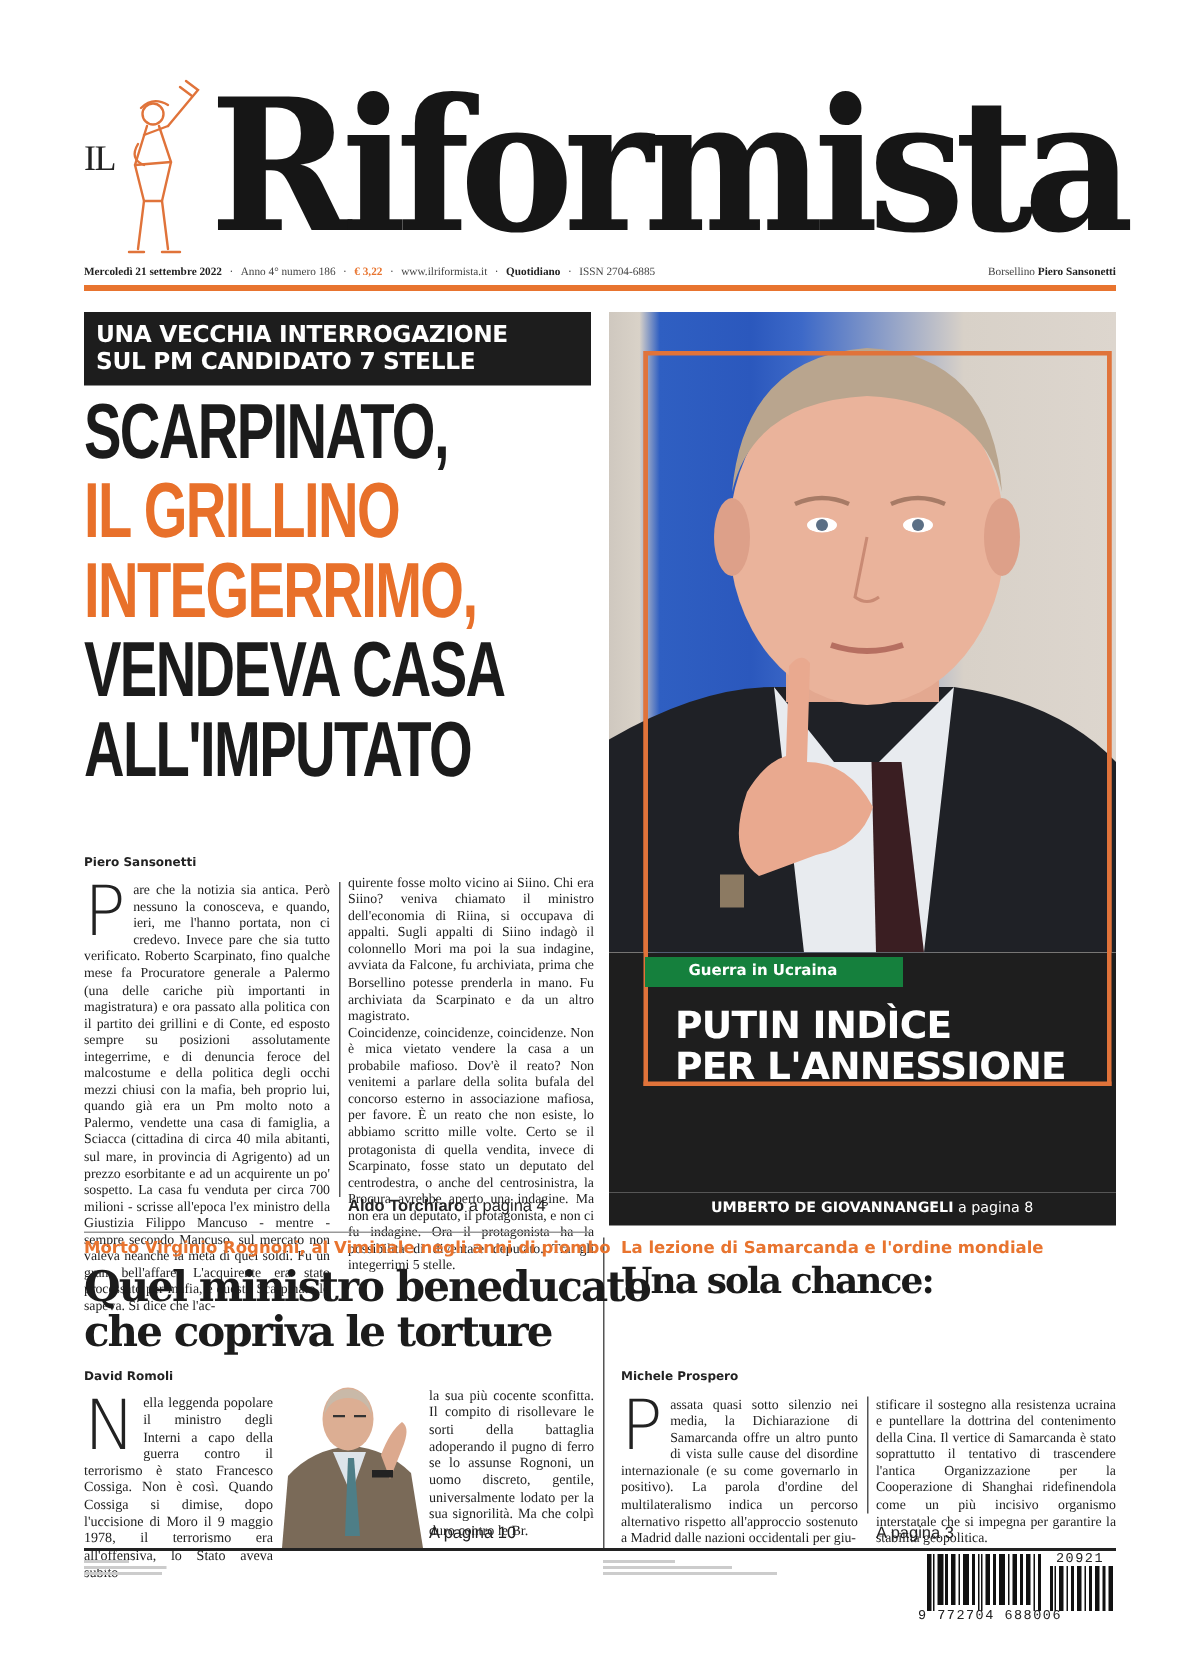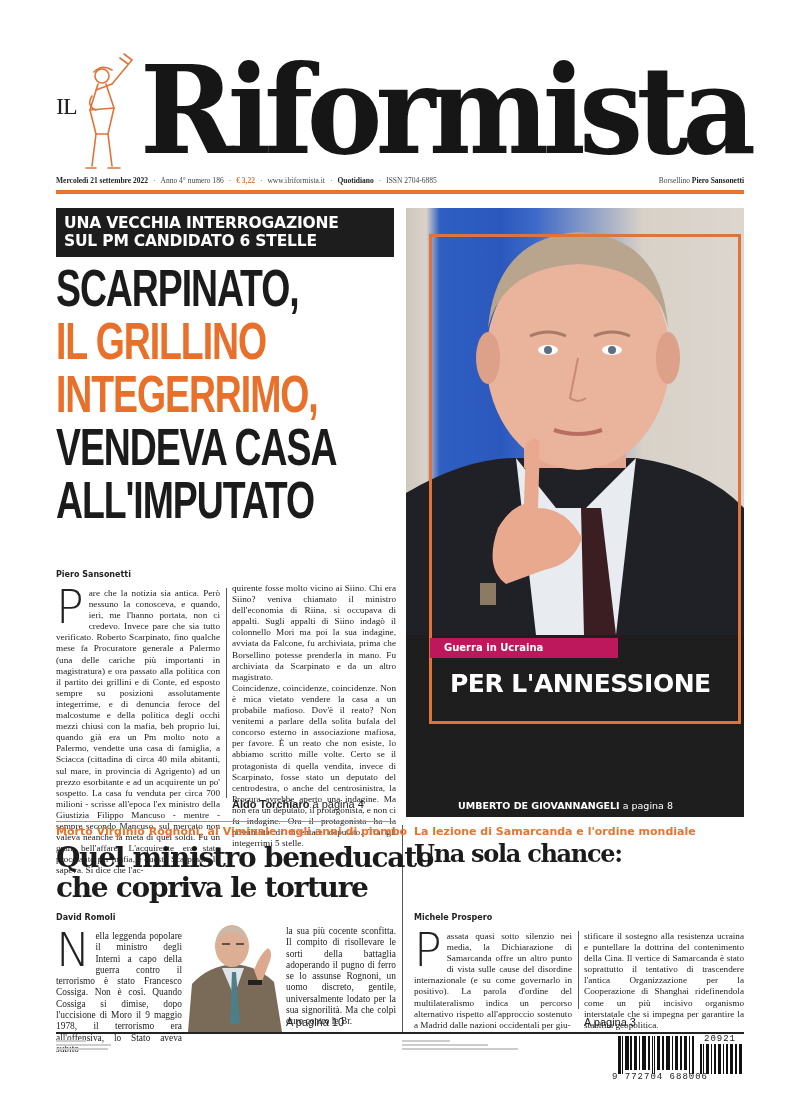--- a/index.html
+++ b/index.html
@@ -24,23 +24,23 @@
   .byline{font-family:"DejaVu Sans",sans-serif;font-weight:bold;font-size:8px;color:#222}
   .body-col{font-family:"Liberation Serif",serif;font-size:9.2px;line-height:11.1px;text-align:justify;color:#222;hyphens:auto}
   .dropcap{float:left;font-family:"DejaVu Sans",sans-serif;font-weight:200;font-size:46px;line-height:38px;margin:0 5px 0 0;color:#222}
   .ref{font-family:"Liberation Sans",sans-serif;font-size:11px;color:#222;text-align:left}
   .ref b{font-weight:bold}
   .vrule{width:1px;background:#555}
   
   .photo{left:406px;top:208px;width:338px;height:427px;overflow:hidden;background:linear-gradient(90deg,#cfc8bf 0%,#d9d2c8 6%,#2f5fc2 10%,#2b58bd 28%,#3d69c8 38%,#d8d1c8 70%,#ddd6ce 100%)}
   .orange-frame{left:429px;top:234px;width:312px;height:490px;border:3px solid #e0733a}
   .dark-panel{left:406px;top:635px;width:338px;height:160px;background:#1e1e1e}
-  .tag{left:430px;top:638px;width:188px;height:20px;background:#be185d;color:#fff;font-family:"DejaVu Sans",sans-serif;font-weight:bold;font-size:10px;line-height:20px;padding-left:14px}
+  .tag{left:430px;top:638px;width:172px;height:20px;background:#15803d;color:#fff;font-family:"DejaVu Sans",sans-serif;font-weight:bold;font-size:10px;line-height:20px;padding-left:29px}
   .putin-hl{left:450px;top:670px;font-family:"DejaVu Sans",sans-serif;font-weight:bold;font-size:25px;line-height:27px;color:#fff;letter-spacing:-0.5px}
-  .putin-by{left:406px;top:795px;width:338px;height:22px;background:#1e1e1e;color:#fff;font-family:"DejaVu Sans",sans-serif;font-size:9.5px;line-height:22px;padding-left:52px}
+  .putin-by{left:406px;top:795px;width:338px;height:22px;background:#1e1e1e;color:#fff;font-family:"DejaVu Sans",sans-serif;font-size:9.5px;line-height:22px;padding-left:68px}
   .putin-by b{font-weight:bold}
   
   .sec-kicker{font-family:"DejaVu Sans",sans-serif;font-weight:bold;font-size:11px;color:#e8742f;white-space:nowrap}
   .sec-hl{font-family:"DejaVu Serif",serif;font-weight:bold;font-size:28px;line-height:30px;letter-spacing:-1.3px;color:#1b1b1b;white-space:nowrap}
   .bottom-rule{height:2px;background:#222}
   .small-print{font-family:"Liberation Sans",sans-serif;font-size:4.5px;line-height:6px;color:#999}
   .barcode{left:612px;top:1036px;width:132px;height:50px}
   .bc-num{font-family:"Liberation Mono",monospace;font-size:9px;color:#222;letter-spacing:1px}
 </style>
 </head>
@@ -78,21 +78,21 @@
   <span>ISSN 2704-6885</span>
   <span class="dir">
     <span>Borsellino</span>
     <b>Piero Sansonetti</b>
   </span>
 </div>
 <div class="abs orange-rule"></div>
 
 <div class="abs kicker-box">
   <div>UNA VECCHIA INTERROGAZIONE</div>
-  <div>SUL PM CANDIDATO 6 STELLE</div>
+  <div>SUL PM CANDIDATO 7 STELLE</div>
 </div>
 
 <div class="abs headline">
   <div class="hl-black">SCARPINATO,</div>
   <div class="hl-orange">IL GRILLINO</div>
   <div class="hl-orange">INTEGERRIMO,</div>
   <div class="hl-black">VENDEVA CASA</div>
   <div class="hl-black">ALL'IMPUTATO</div>
 </div>
 
@@ -140,20 +140,21 @@
 
     <path d="M120 236 Q128 226 134 234 L132 300 Q160 300 176 330 Q168 356 138 362 L100 376 Q78 360 92 320 Q104 300 118 296 Z" fill="#e9a98f"></path>
     <rect x="74" y="375" width="16" height="22" fill="#8c7a62"></rect>
   </svg>
 </div>
 <div class="abs orange-frame"></div>
 <div class="abs dark-panel"></div>
 <div class="abs orange-frame" style="top:234px;height:490px;border-top:none;pointer-events:none;background:transparent"></div>
 <div class="abs tag">Guerra in Ucraina</div>
 <div class="abs putin-hl">
+  <div>PUTIN INDÌCE</div>
   <div>PER L'ANNESSIONE</div>
 </div>
 <div class="abs putin-by">
   <b>UMBERTO DE GIOVANNANGELI</b>
   <span>a pagina 8</span>
 </div>
 
 <div class="abs" style="left:56px;top:821px;width:338px;height:1px;background:#999"></div>
 <div class="abs vrule" style="left:402px;top:825px;height:207px"></div>
 

